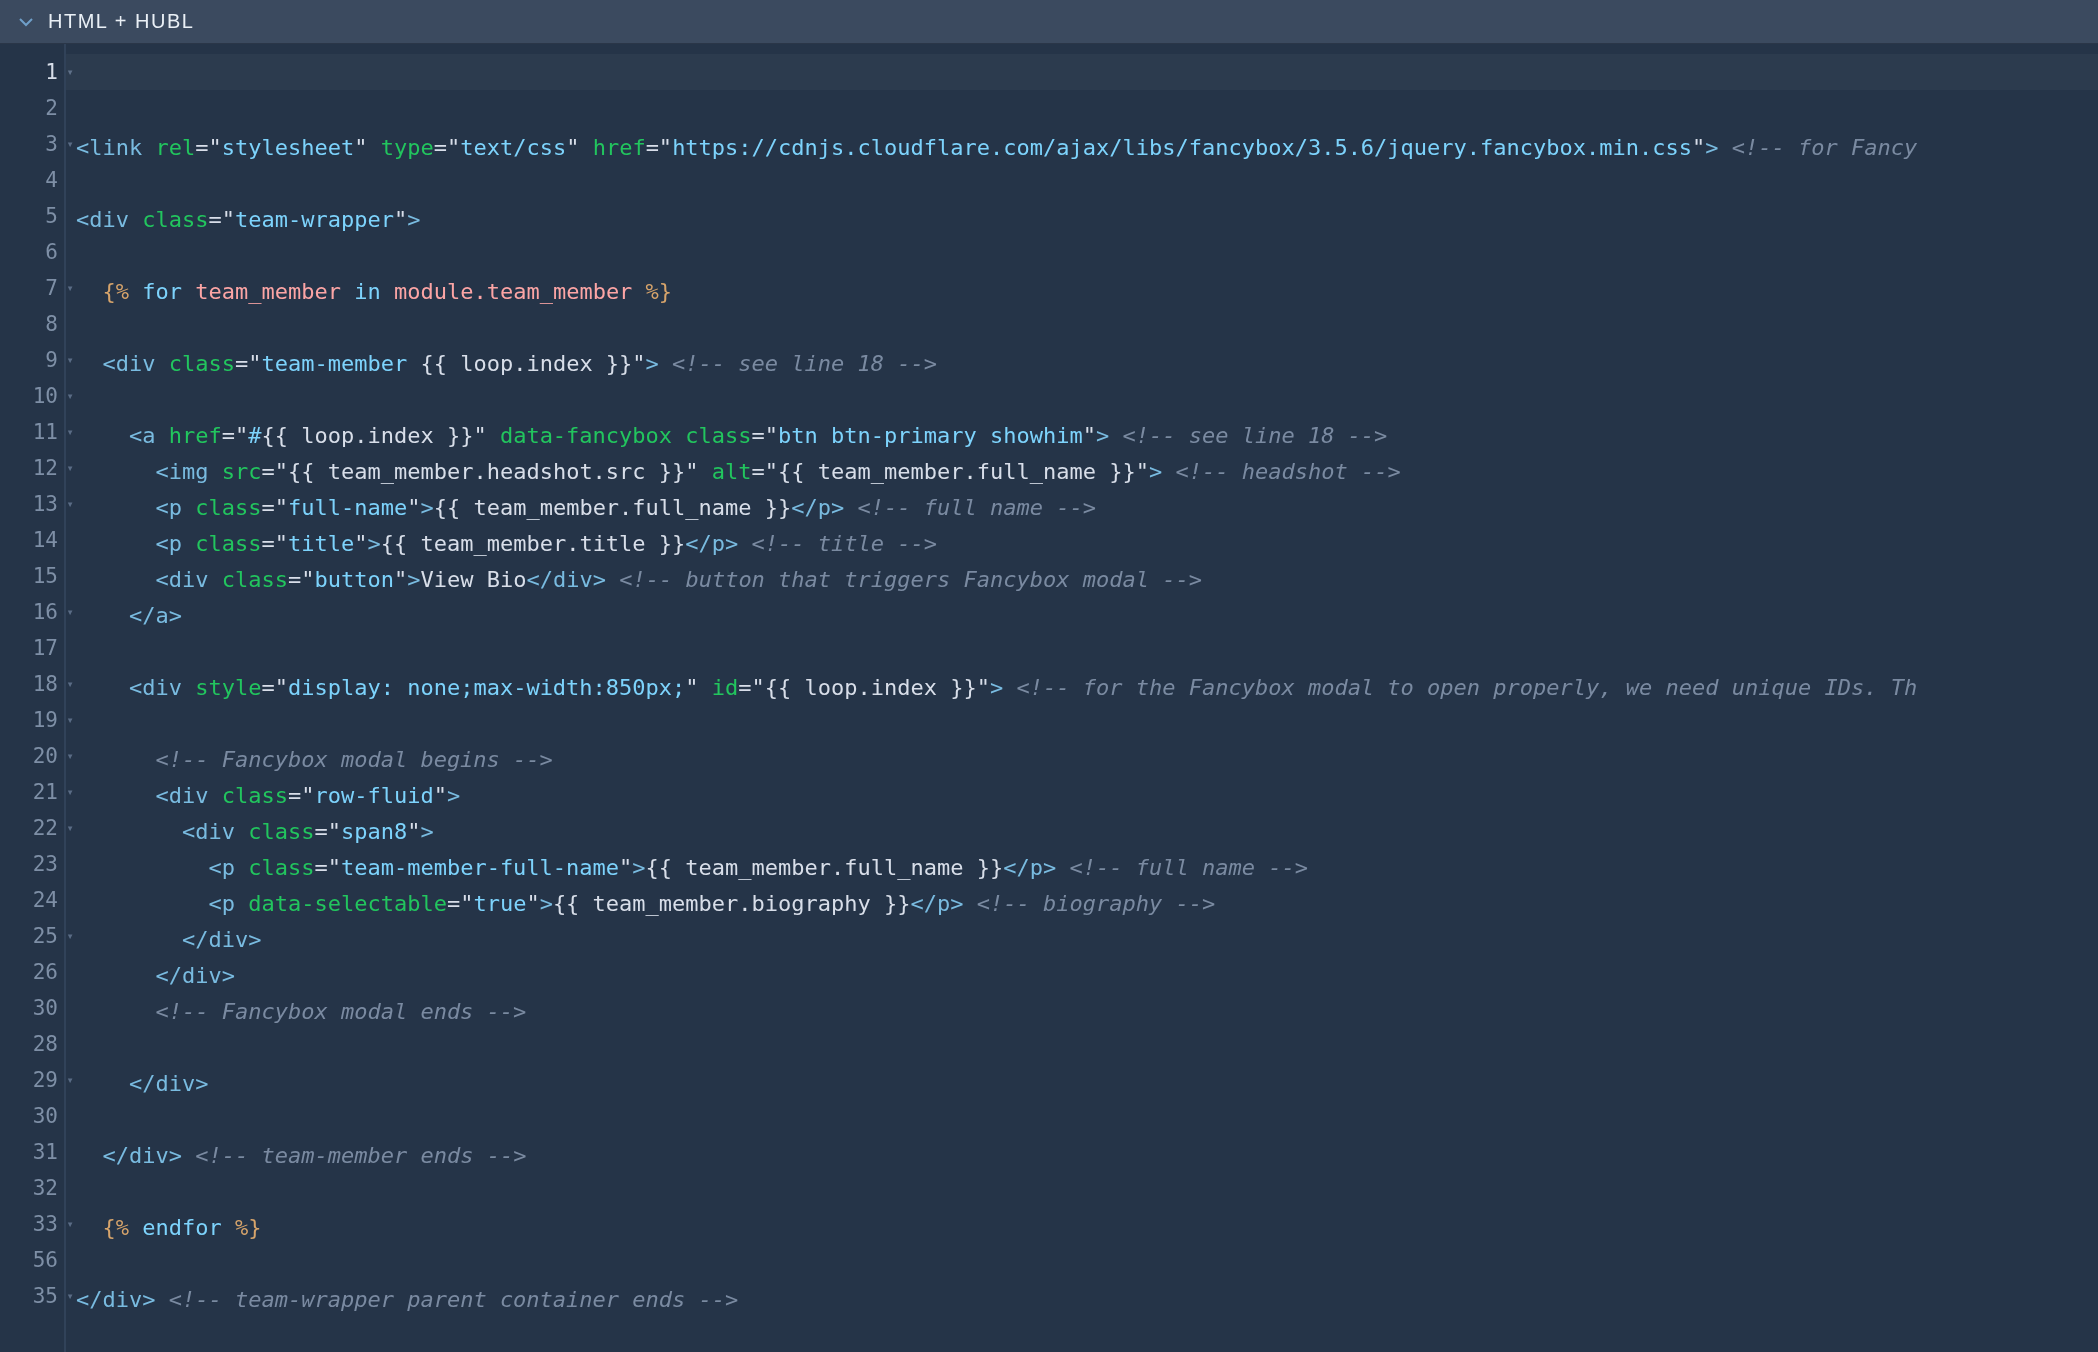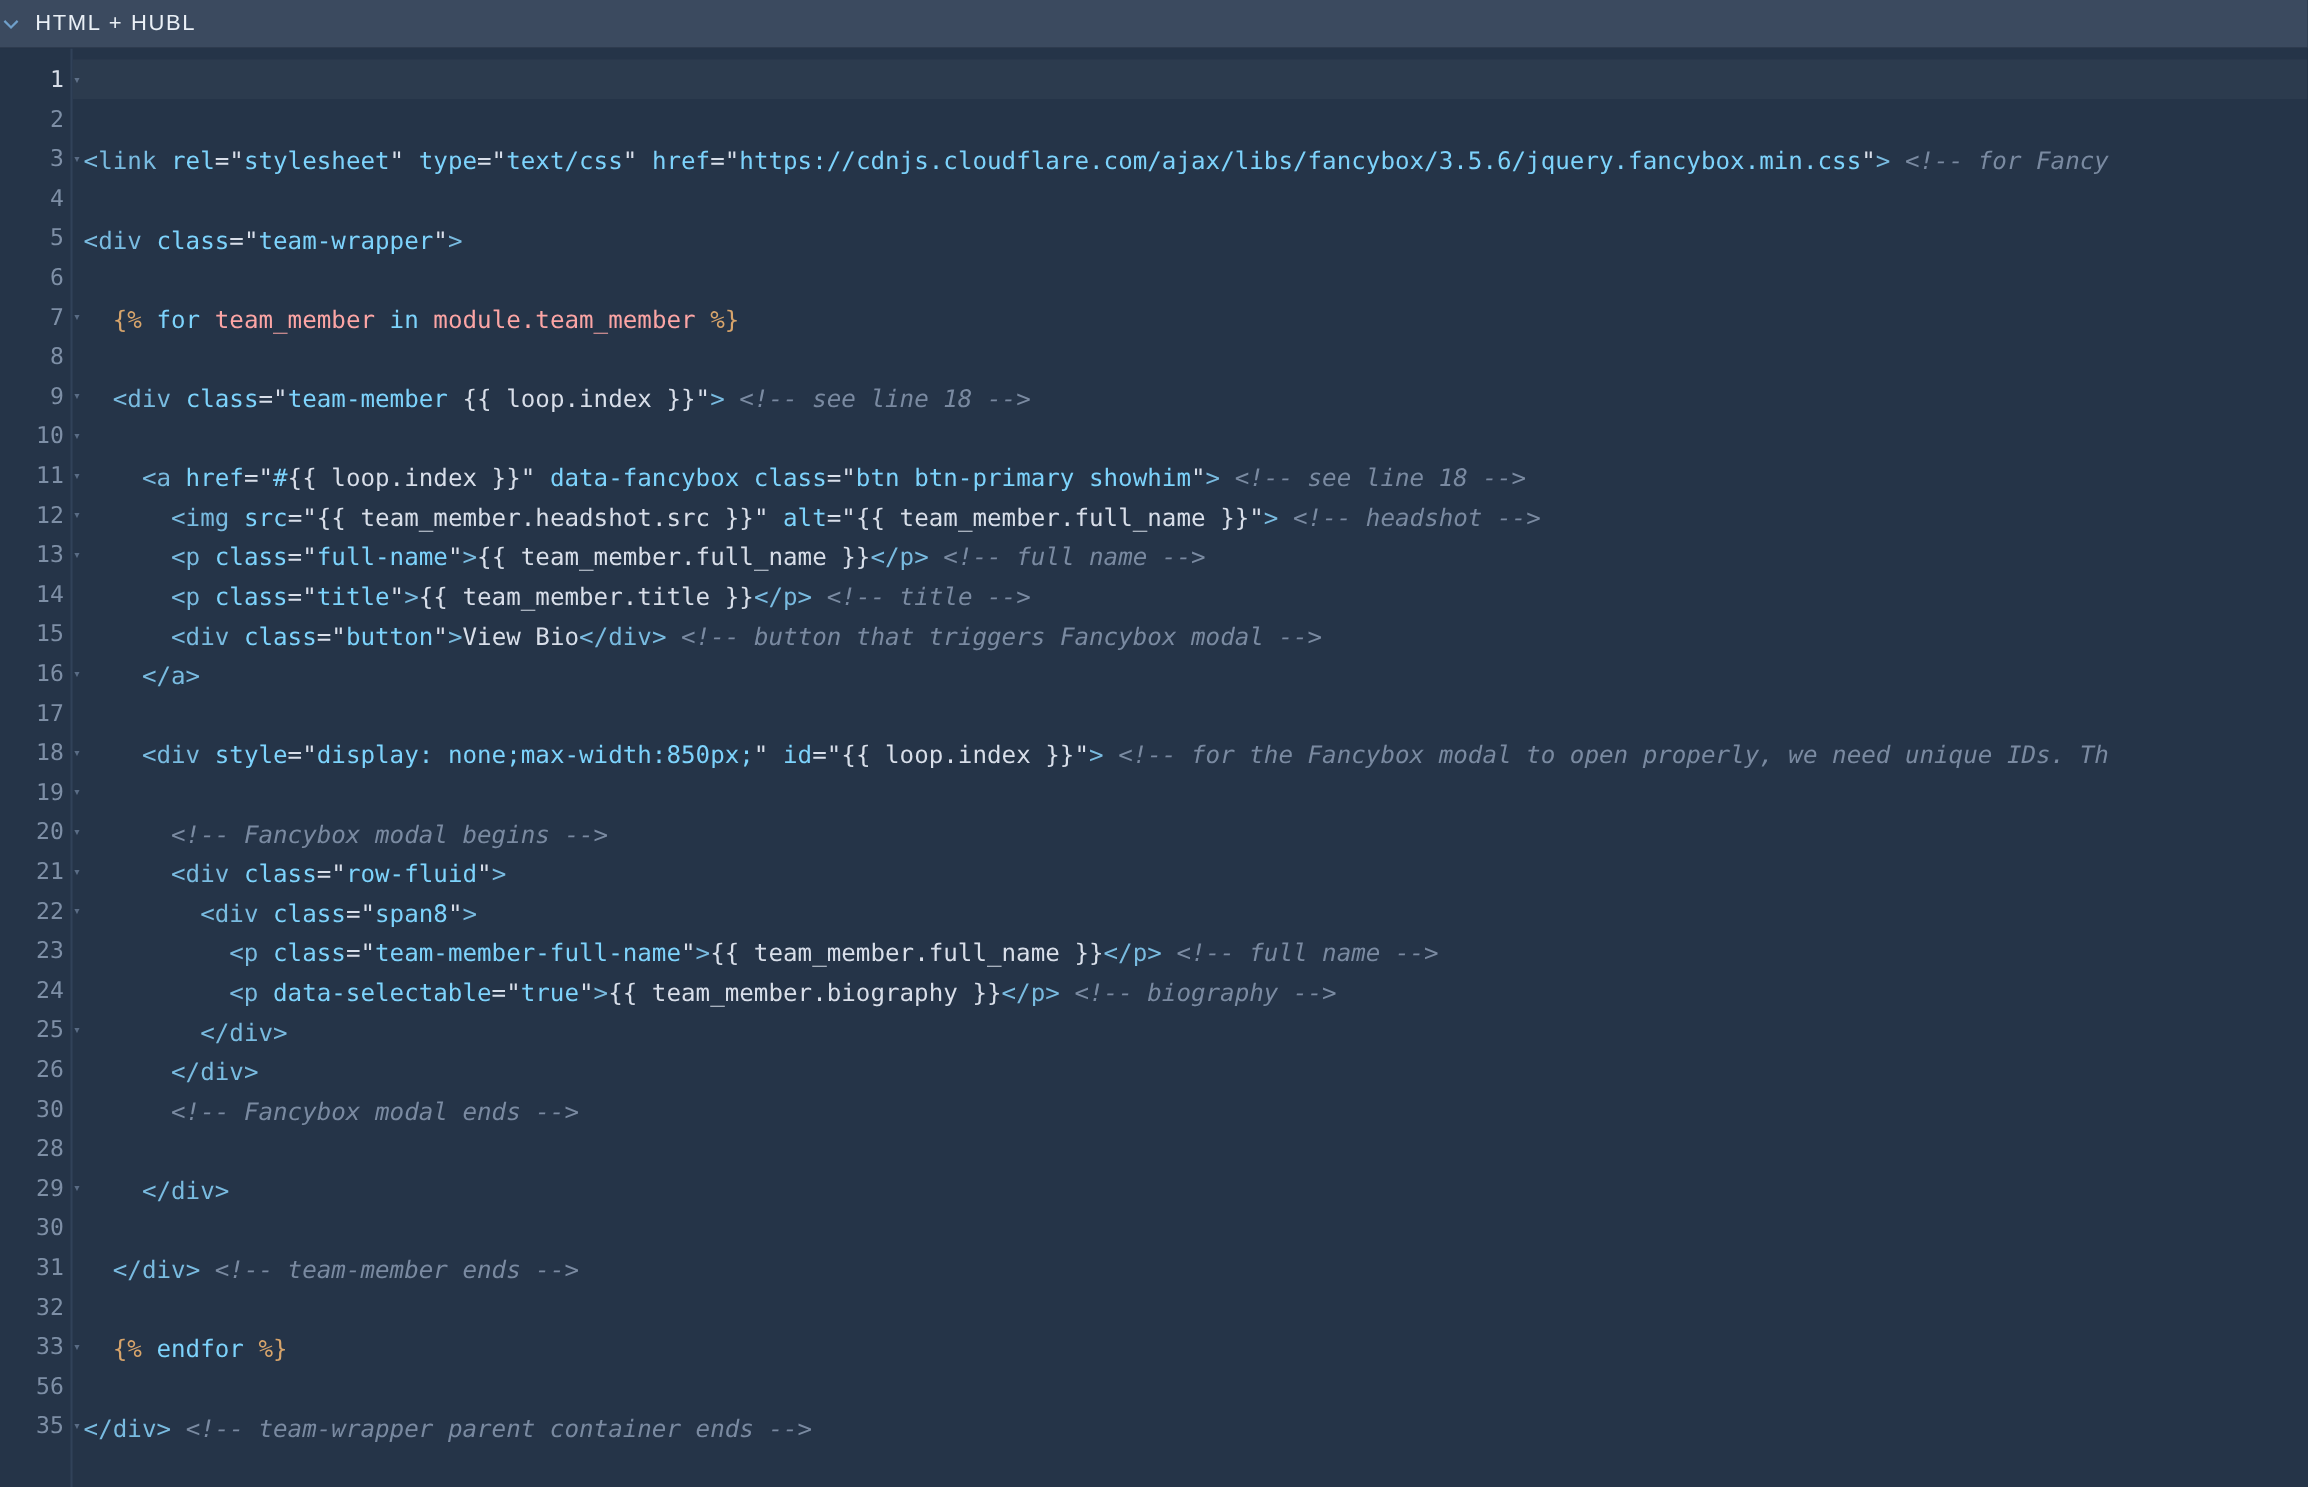--- a/index.html
+++ b/index.html
@@ -16,21 +16,21 @@
     height: 1352px;
     display: flex;
     flex-direction: column;
   }
   .header {
     height: 44px;
     background: #3b4a5f;
     border-bottom: 1px solid #2a3648;
     display: flex;
     align-items: center;
-    padding: 0 2px;
+    padding: 0 18px;
     color: #eaf0f6;
     font-size: 20px;
     font-family: -apple-system, BlinkMacSystemFont, "Segoe UI", sans-serif;
     letter-spacing: 1.5px;
     font-weight: 500;
   }
   .header .chev {
     color: #6f9fc9;
     margin-right: 14px;
     display: inline-block;
@@ -88,21 +88,21 @@
     width: 12px;
     text-align: center;
   }
   .code .line { padding-left: 10px; }
   .code .line > span { white-space: pre; }
 
   
   .pun   { color: #d8dee9; }
   .tagb  { color: #79bbe0; }          
   .tagn  { color: #79bbe0; }          
-  .attr  { color: #7dd3fc; }          
+  .attr  { color: #22c55e; }          
   .pct   { color: #d7a46b; }          
   .str   { color: #7dd3fc; }          
   .varc  { color: #d8dee9; }          
   .cmt   { color: #7a8aa1; font-style: italic; }
   .kw    { color: #7dd3fc; }          
   .ident { color: #fca5a5; }          
 
 </style>
 </head>
 <body>

